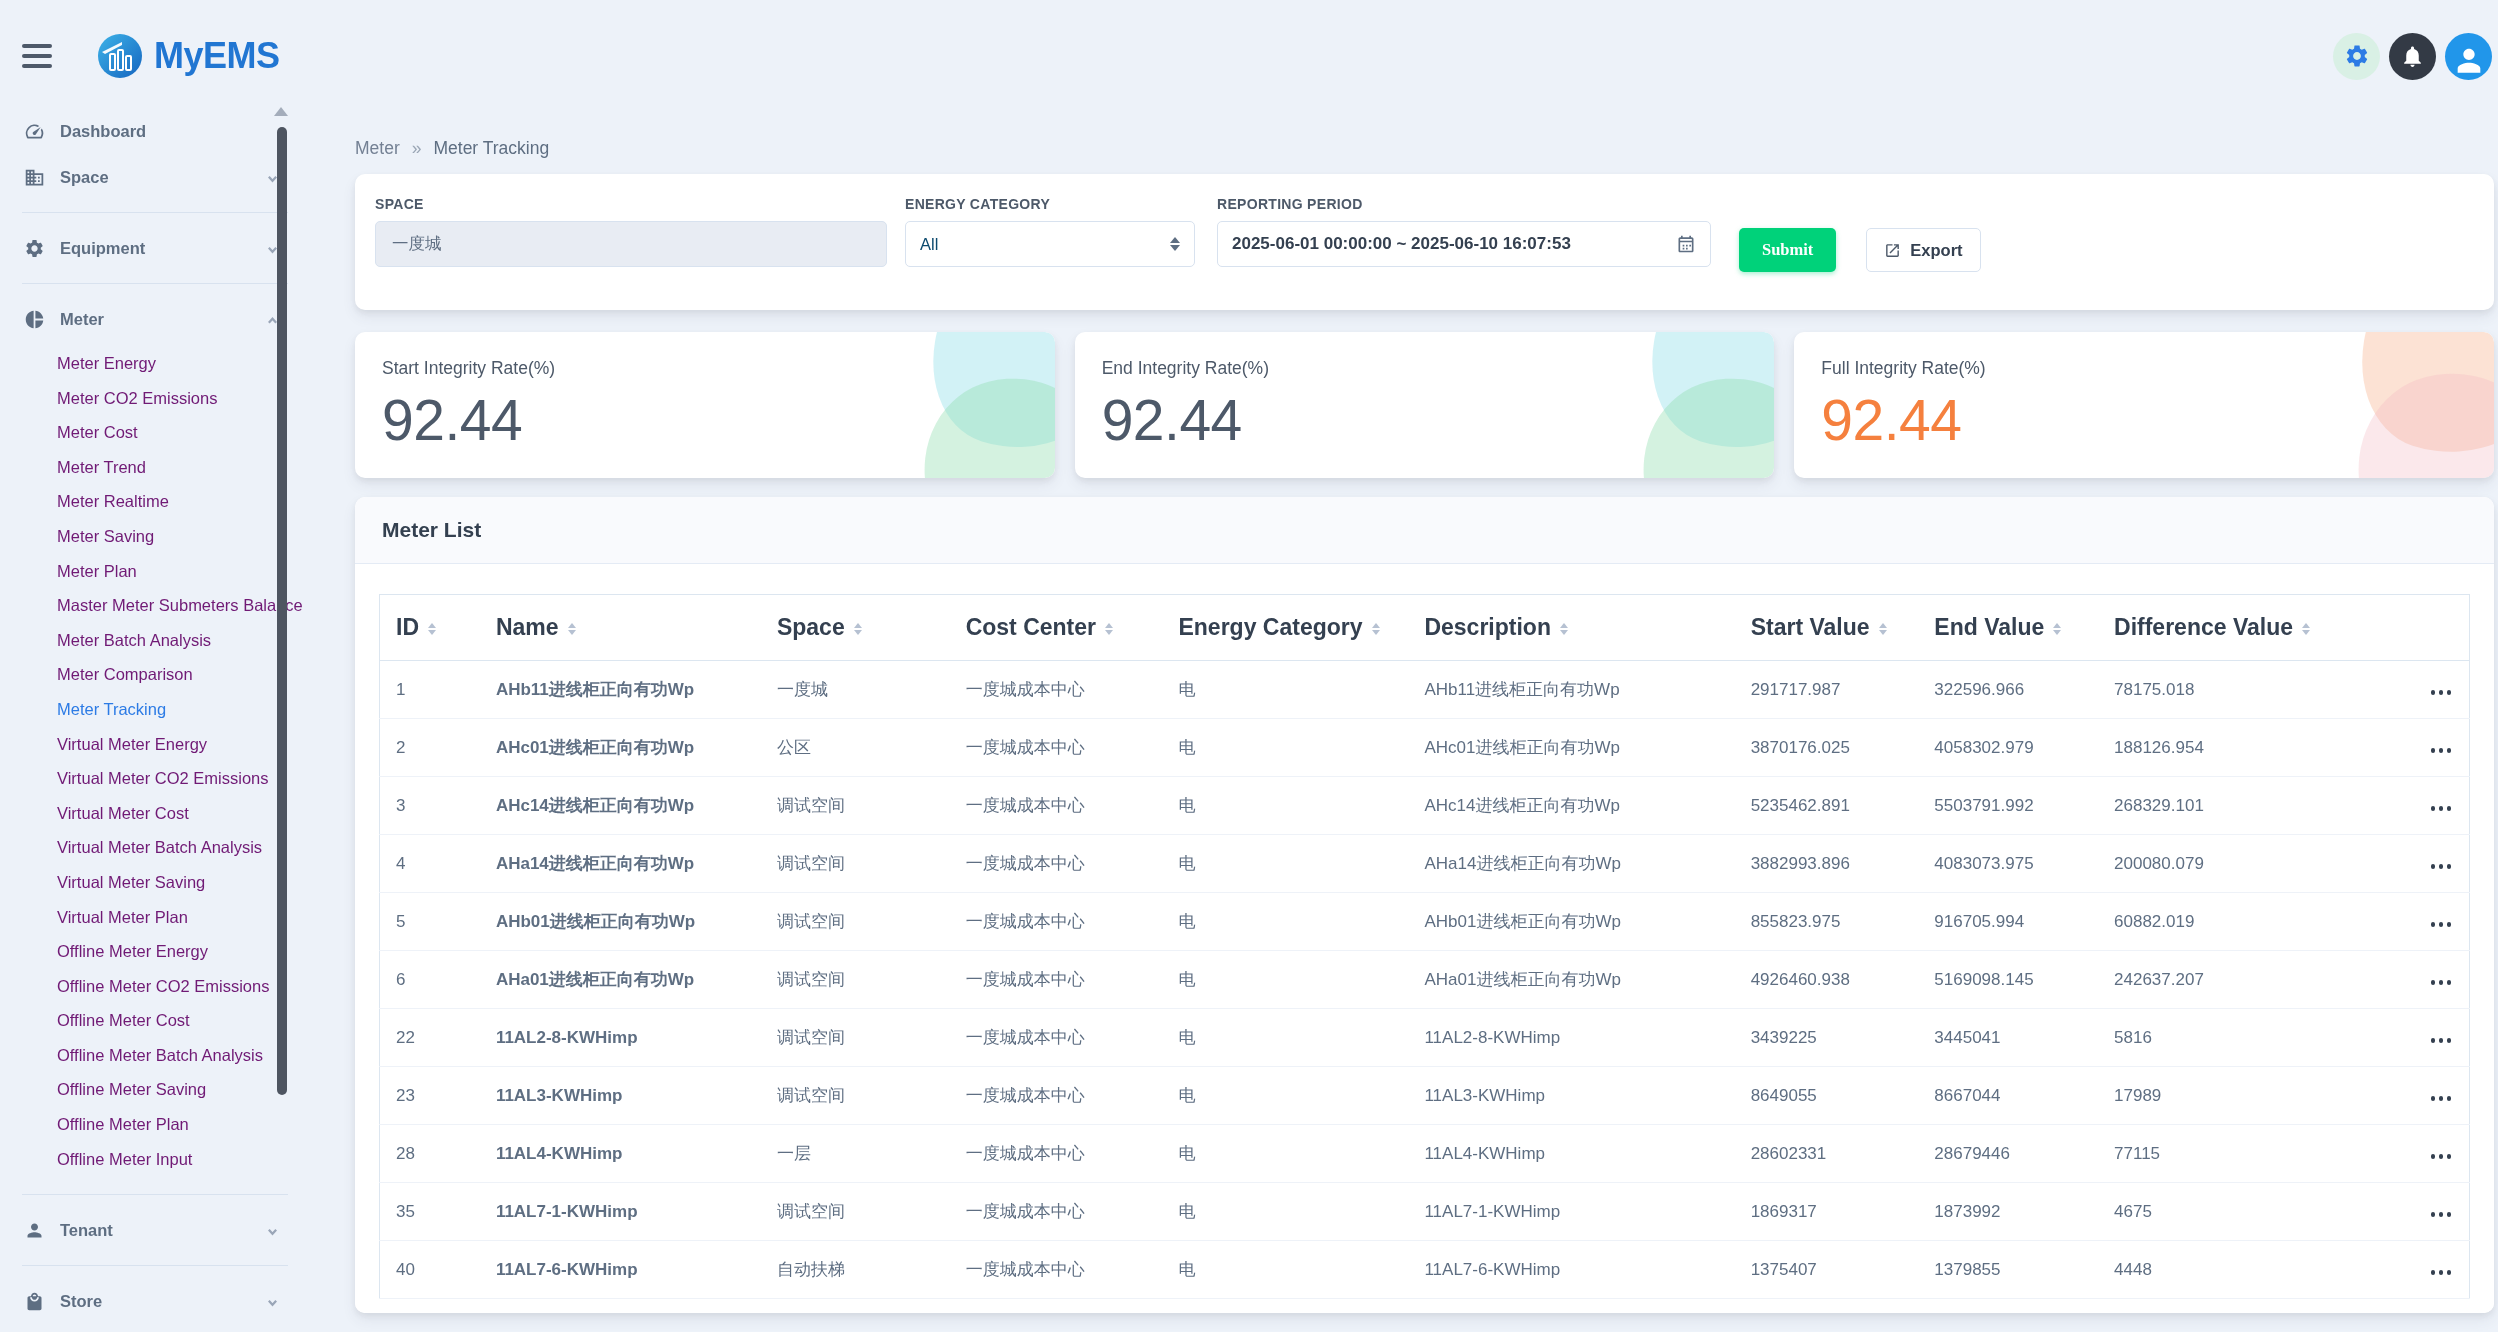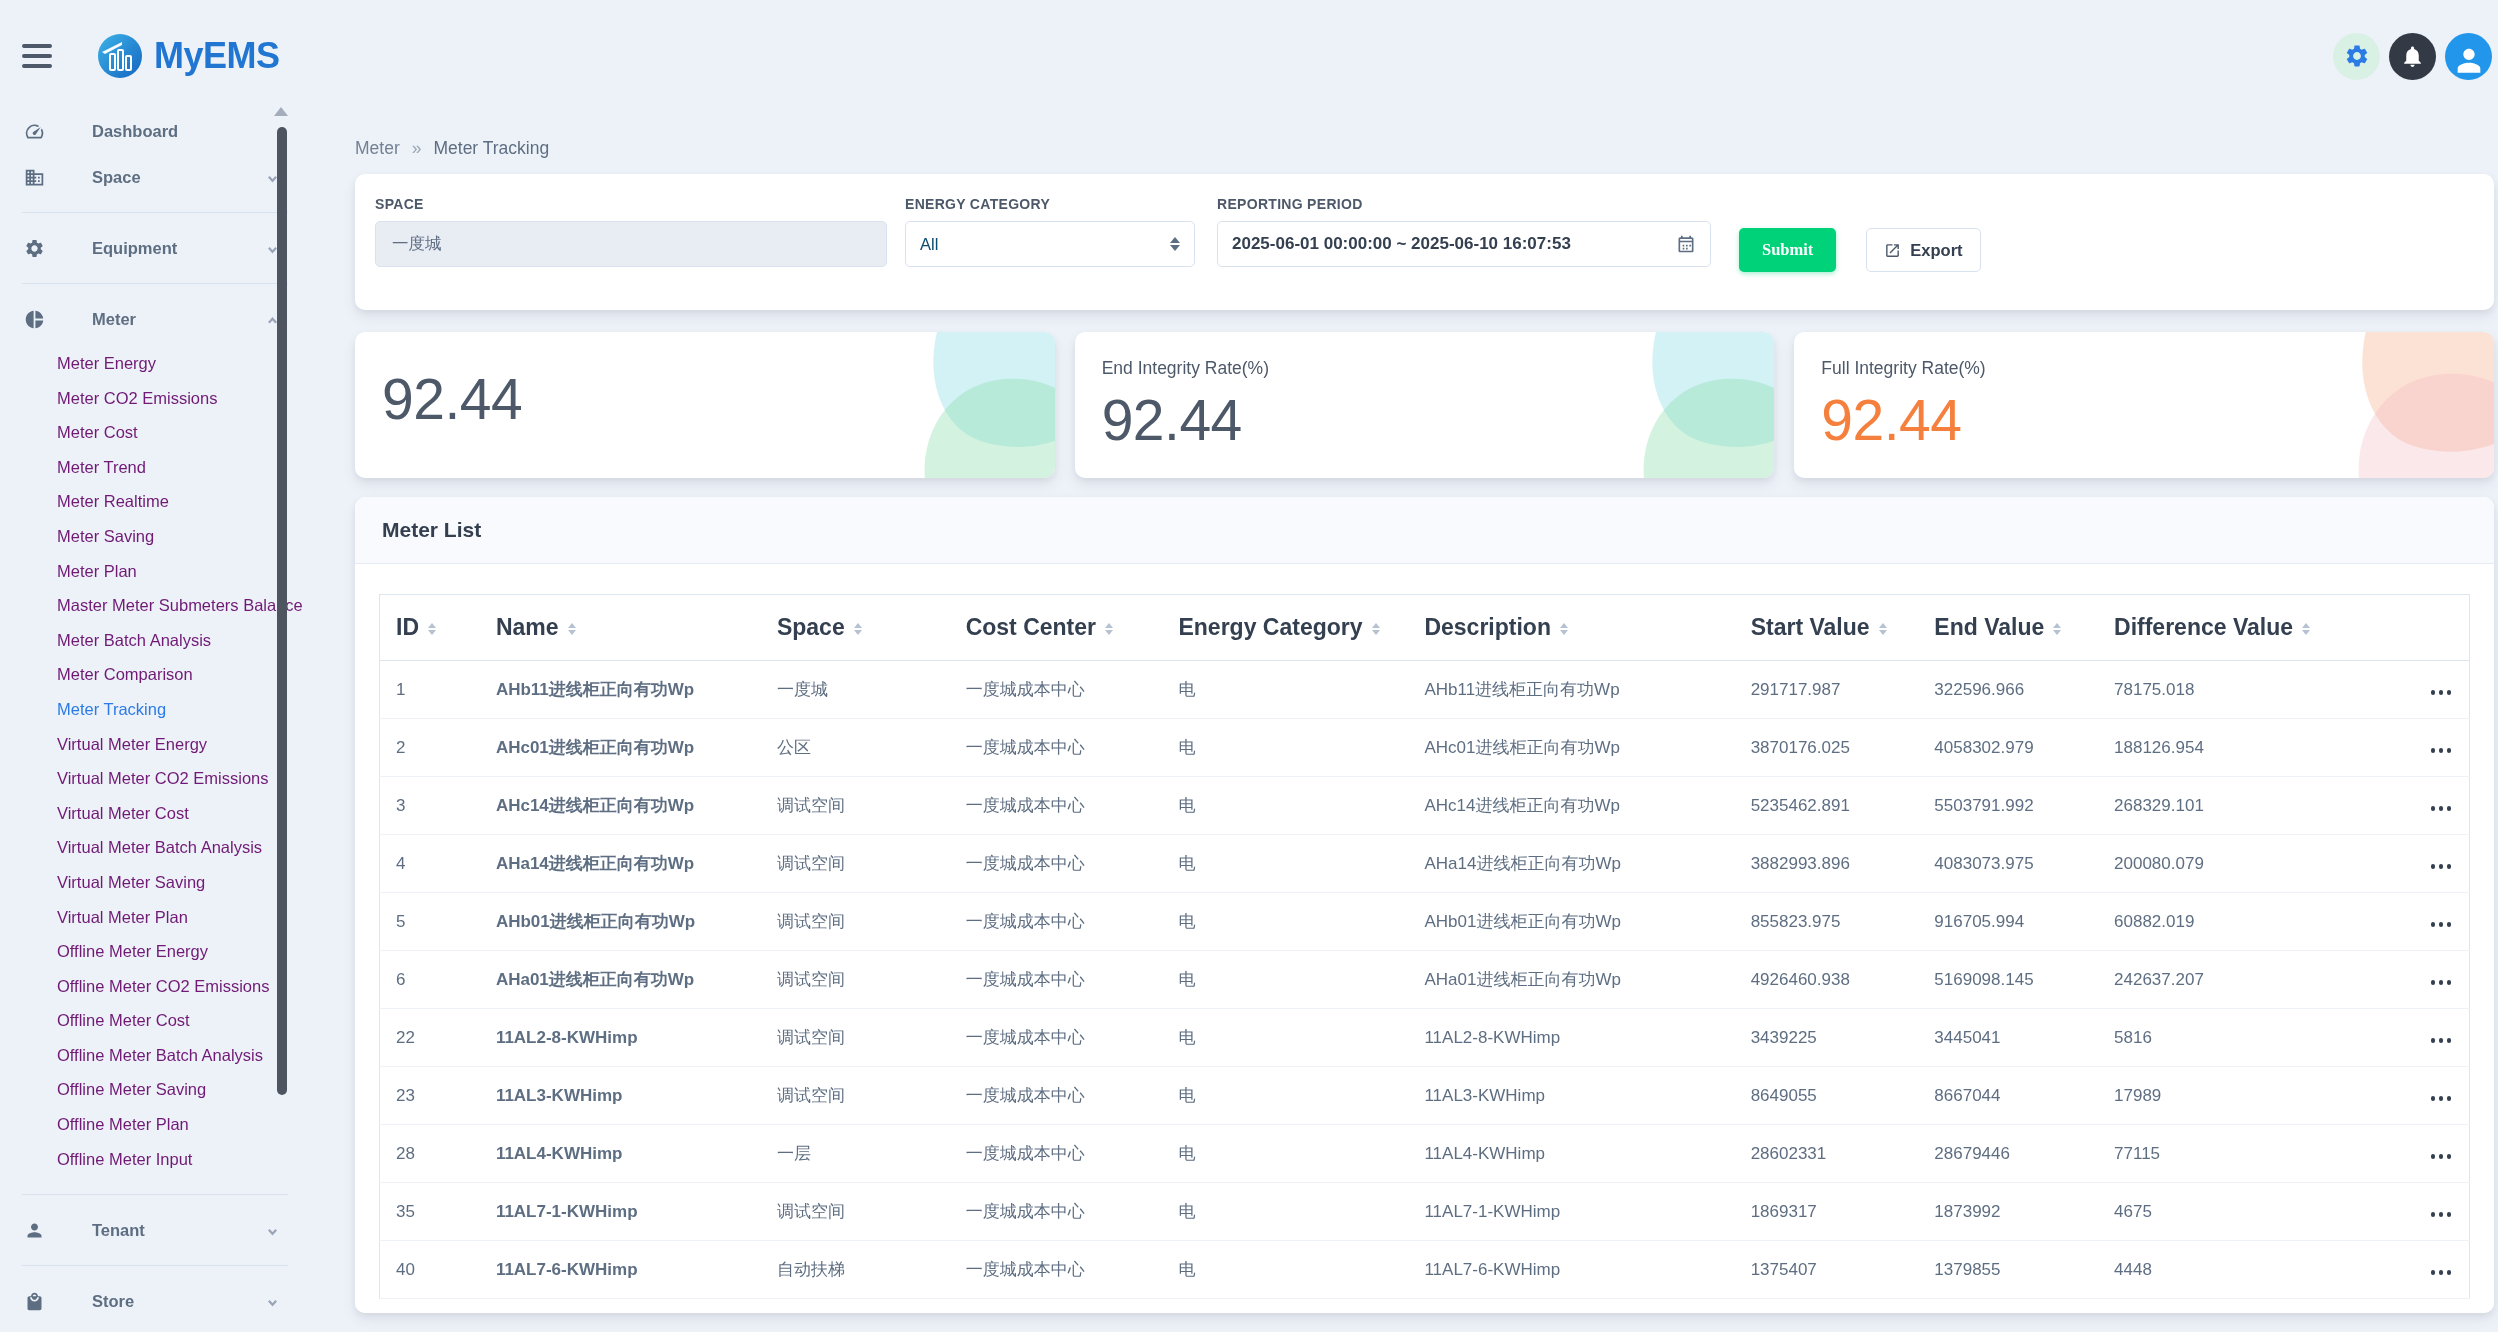--- a/index.html
+++ b/index.html
@@ -19,21 +19,21 @@
   .nav-circle { width:47px; height:47px; border-radius:50%; display:flex; align-items:center; justify-content:center; cursor:pointer; }
   .nav-circle.gear { background:#d9f0e5; }
   .nav-circle.bell { background:#333a45; }
   .nav-circle.avatar { background:#2196ea; overflow:hidden; }
   
   .layout { display:flex; height:1232px; }
   .sidebar { width:310px; position:relative; padding-top:8px; flex:none; }
   .side-item { height:46px; display:flex; align-items:center; padding:0 40px 0 24px; position:relative; cursor:pointer; }
   .side-icon { width:21px; height:21px; margin-right:15px; flex:none; display:flex; align-items:center; }
   .side-icon svg { width:21px; height:21px; fill:#5e6e82; }
-  .side-label { font-size:16.5px; font-weight:600; color:#5e6e82; white-space:nowrap; overflow:hidden; flex:1;margin-left:32px; }
+  .side-label { font-size:16.5px; font-weight:600; color:#5e6e82; white-space:nowrap; overflow:hidden; flex:1; }
   .chevron { position:absolute; right:32px; top:50%; width:11px; height:11px; margin-top:-7px; }
   .chevron svg { width:11px; height:11px; stroke:#9aa6b8; stroke-width:2.4; fill:none; }
   .side-sub { padding:4px 0 6px 0; }
   .side-subitem { height:34.6px; line-height:34.6px; padding:0 38px 0 57px; font-size:16.5px; font-weight:500;
     color:#701a75; white-space:nowrap; overflow:hidden; cursor:pointer; }
   .side-subitem.active { color:#2c7be5; }
   .side-divider { border-top:1px solid #d8e2ef; margin:12px 22px; }
   .side-scrollbar { position:absolute; right:23px; top:27px; width:10px; height:968px; border-radius:6px; background:#4e5561; }
   .side-scroll-arrow { position:absolute; right:22px; top:7px; width:0; height:0;
     border-left:7px solid transparent; border-right:7px solid transparent; border-bottom:9px solid #a4adbb; }
@@ -282,20 +282,21 @@
         <span>Export</span>
       </button>
     </section>
 
     <section class="stats" id="stat-cards">
         <div class="card-shadow stat-card">
           <div class="corner teal">
             <div class="blob b1"></div>
             <div class="blob b2"></div>
           </div>
+          <div class="stat-label">Start Integrity Rate(%)</div>
           <div class="stat-value" style="color: rgb(77, 89, 105);">92.44</div>
         </div>
         <div class="card-shadow stat-card">
           <div class="corner teal">
             <div class="blob b1"></div>
             <div class="blob b2"></div>
           </div>
           <div class="stat-label">End Integrity Rate(%)</div>
           <div class="stat-value" style="color: rgb(77, 89, 105);">92.44</div>
         </div>

